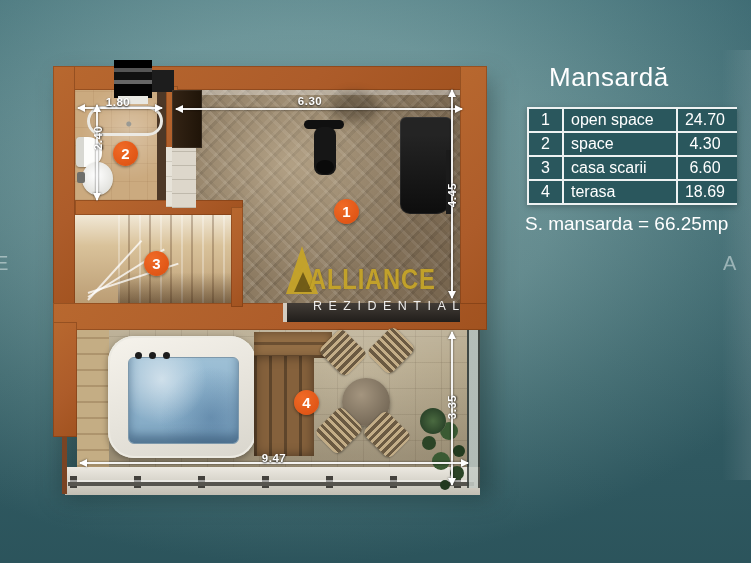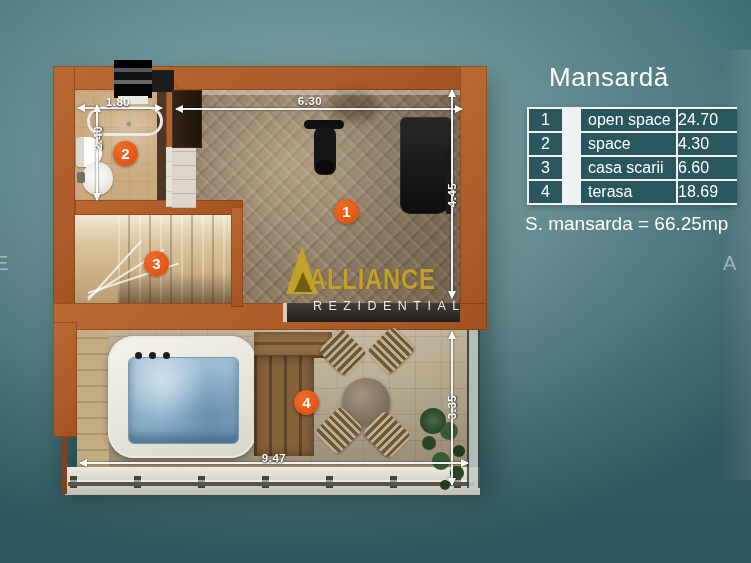--- a/index.html
+++ b/index.html
@@ -76,22 +76,22 @@
   .tri{position:absolute;width:0;height:0;border-left:16px solid transparent;border-right:16px solid transparent;border-bottom:48px solid rgba(197,163,40,0.95);}
   .tri-notch{position:absolute;width:0;height:0;border-left:9px solid transparent;border-right:9px solid transparent;border-bottom:20px solid rgba(48,36,8,0.55);}
   
   .title{position:absolute;left:549px;top:62px;color:#fff;font-size:26px;letter-spacing:0.5px;}
   .rooms-table{position:absolute;left:527px;top:107px;width:206px;display:grid;
     grid-template-columns:33px 112px 59px;grid-auto-rows:22px;gap:2px;background:#eef2f2;padding:2px;
     box-shadow:0 2px 6px rgba(0,0,0,0.25);}
   .tr{display:contents;}
   .td{background:#2a575d;color:#fff;font-size:16px;line-height:22px;}
   .td.num{text-align:center;}
-  .td.name{padding-left:7px;margin-left:17px;}
-  .td.area{text-align:left;padding-right:5px;}
+  .td.name{padding-left:7px;}
+  .td.area{text-align:center;padding-right:5px;}
   .summary{position:absolute;left:525px;top:213px;color:#fff;font-size:19px;}
   .chair{position:absolute;width:38px;height:33px;border-radius:6px;
     background:repeating-linear-gradient(90deg,#c3ad87 0 3px,#6b5a42 3px 6px);box-shadow:0 1px 2px rgba(0,0,0,0.35);}
 </style>
 </head>
 <body>
 
 <div class="screen">
 
   <div class="abs" style="left:722px;top:50px;width:29px;height:430px;background:linear-gradient(90deg,transparent,rgba(255,255,255,0.10));"></div>

